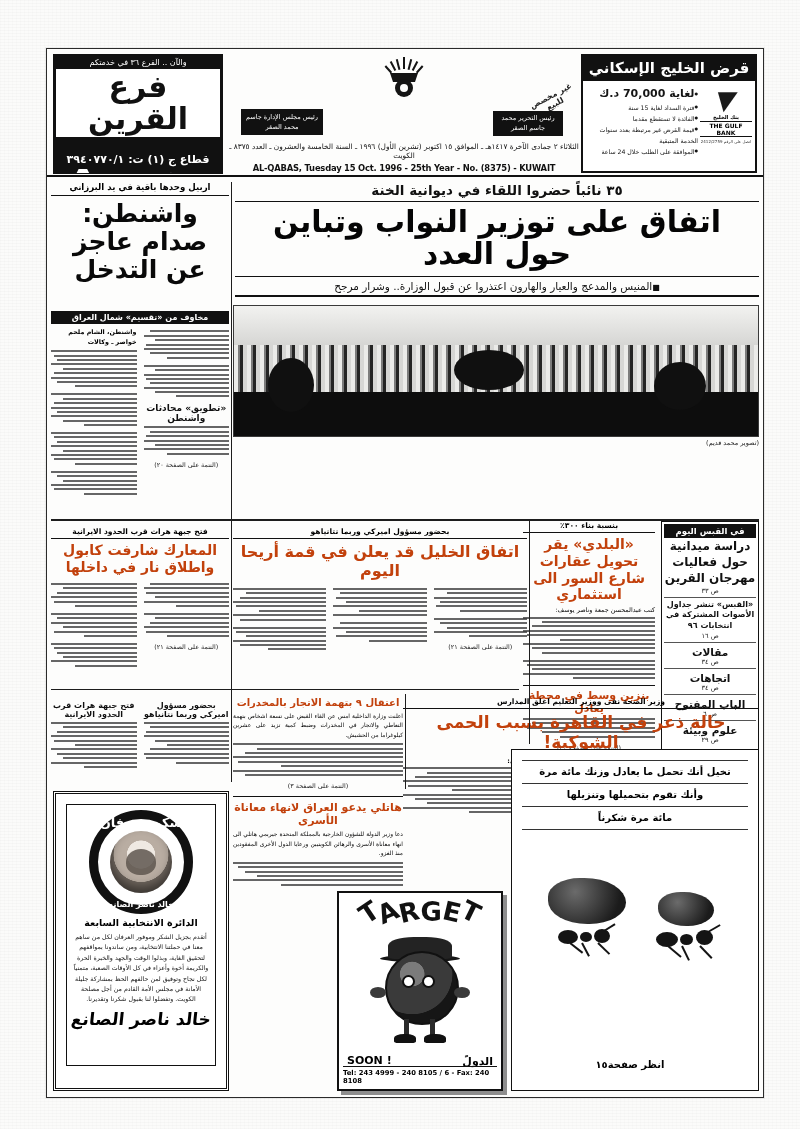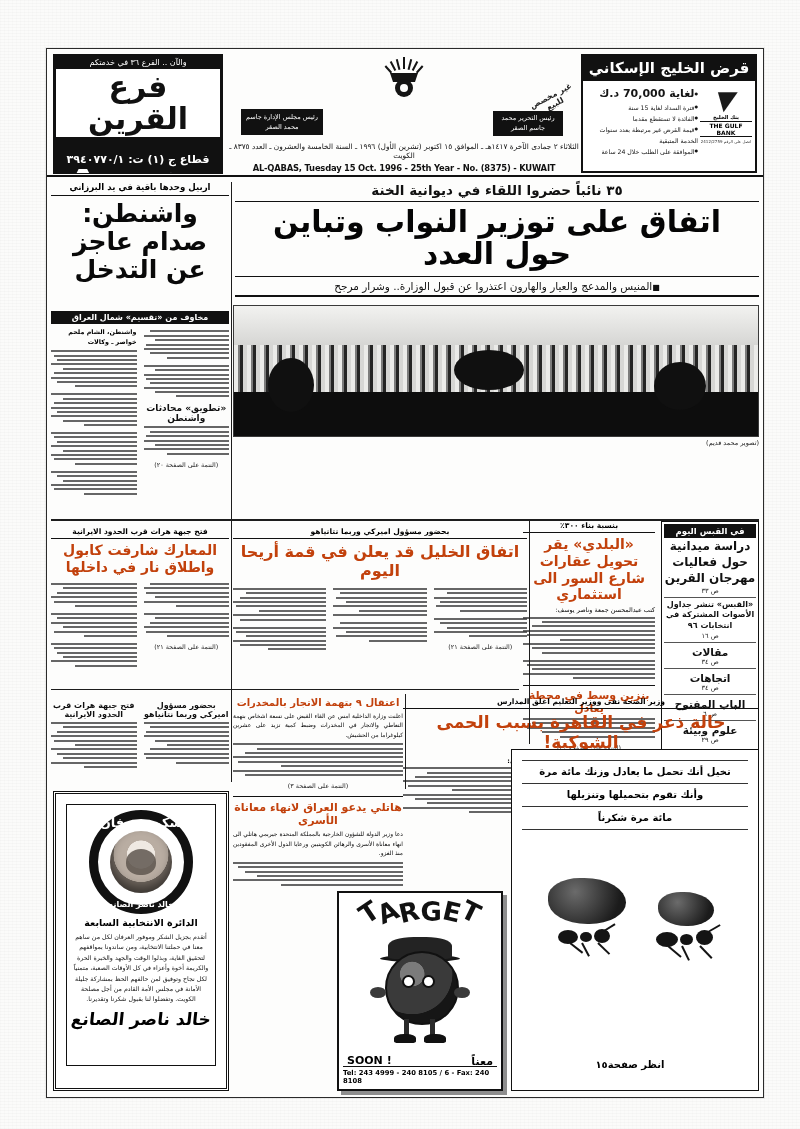--- a/index.html
+++ b/index.html
@@ -722,21 +722,21 @@
           <div class="eye l"></div>
             <div class="eye r"></div>
           <div class="arm l"></div>
             <div class="arm r"></div>
           <div class="leg l"></div>
             <div class="leg r"></div>
           <div class="shoe l"></div>
             <div class="shoe r"></div>
         </div>
         <div class="soon">SOON !</div>
-        <div class="qareeb">معناً</div>
+        <div class="qareeb">الدولً</div>
         <div class="tel">Tel: 243 4999 - 240 8105 / 6 - Fax: 240 8108</div>
       </div>
     </div>
 
     <div style="position:absolute;right:4px;top:700px;width:248px;height:342px;">
       <div class="ad-ant">
         <div class="l">تخيل أنك تحمل ما يعادل وزنك مائة مرة</div>
         <div class="l">وأنك تقوم بتحميلها وتنزيلها</div>
         <div class="l">مائة مرة شكرناً</div>
         <div class="antstage">

